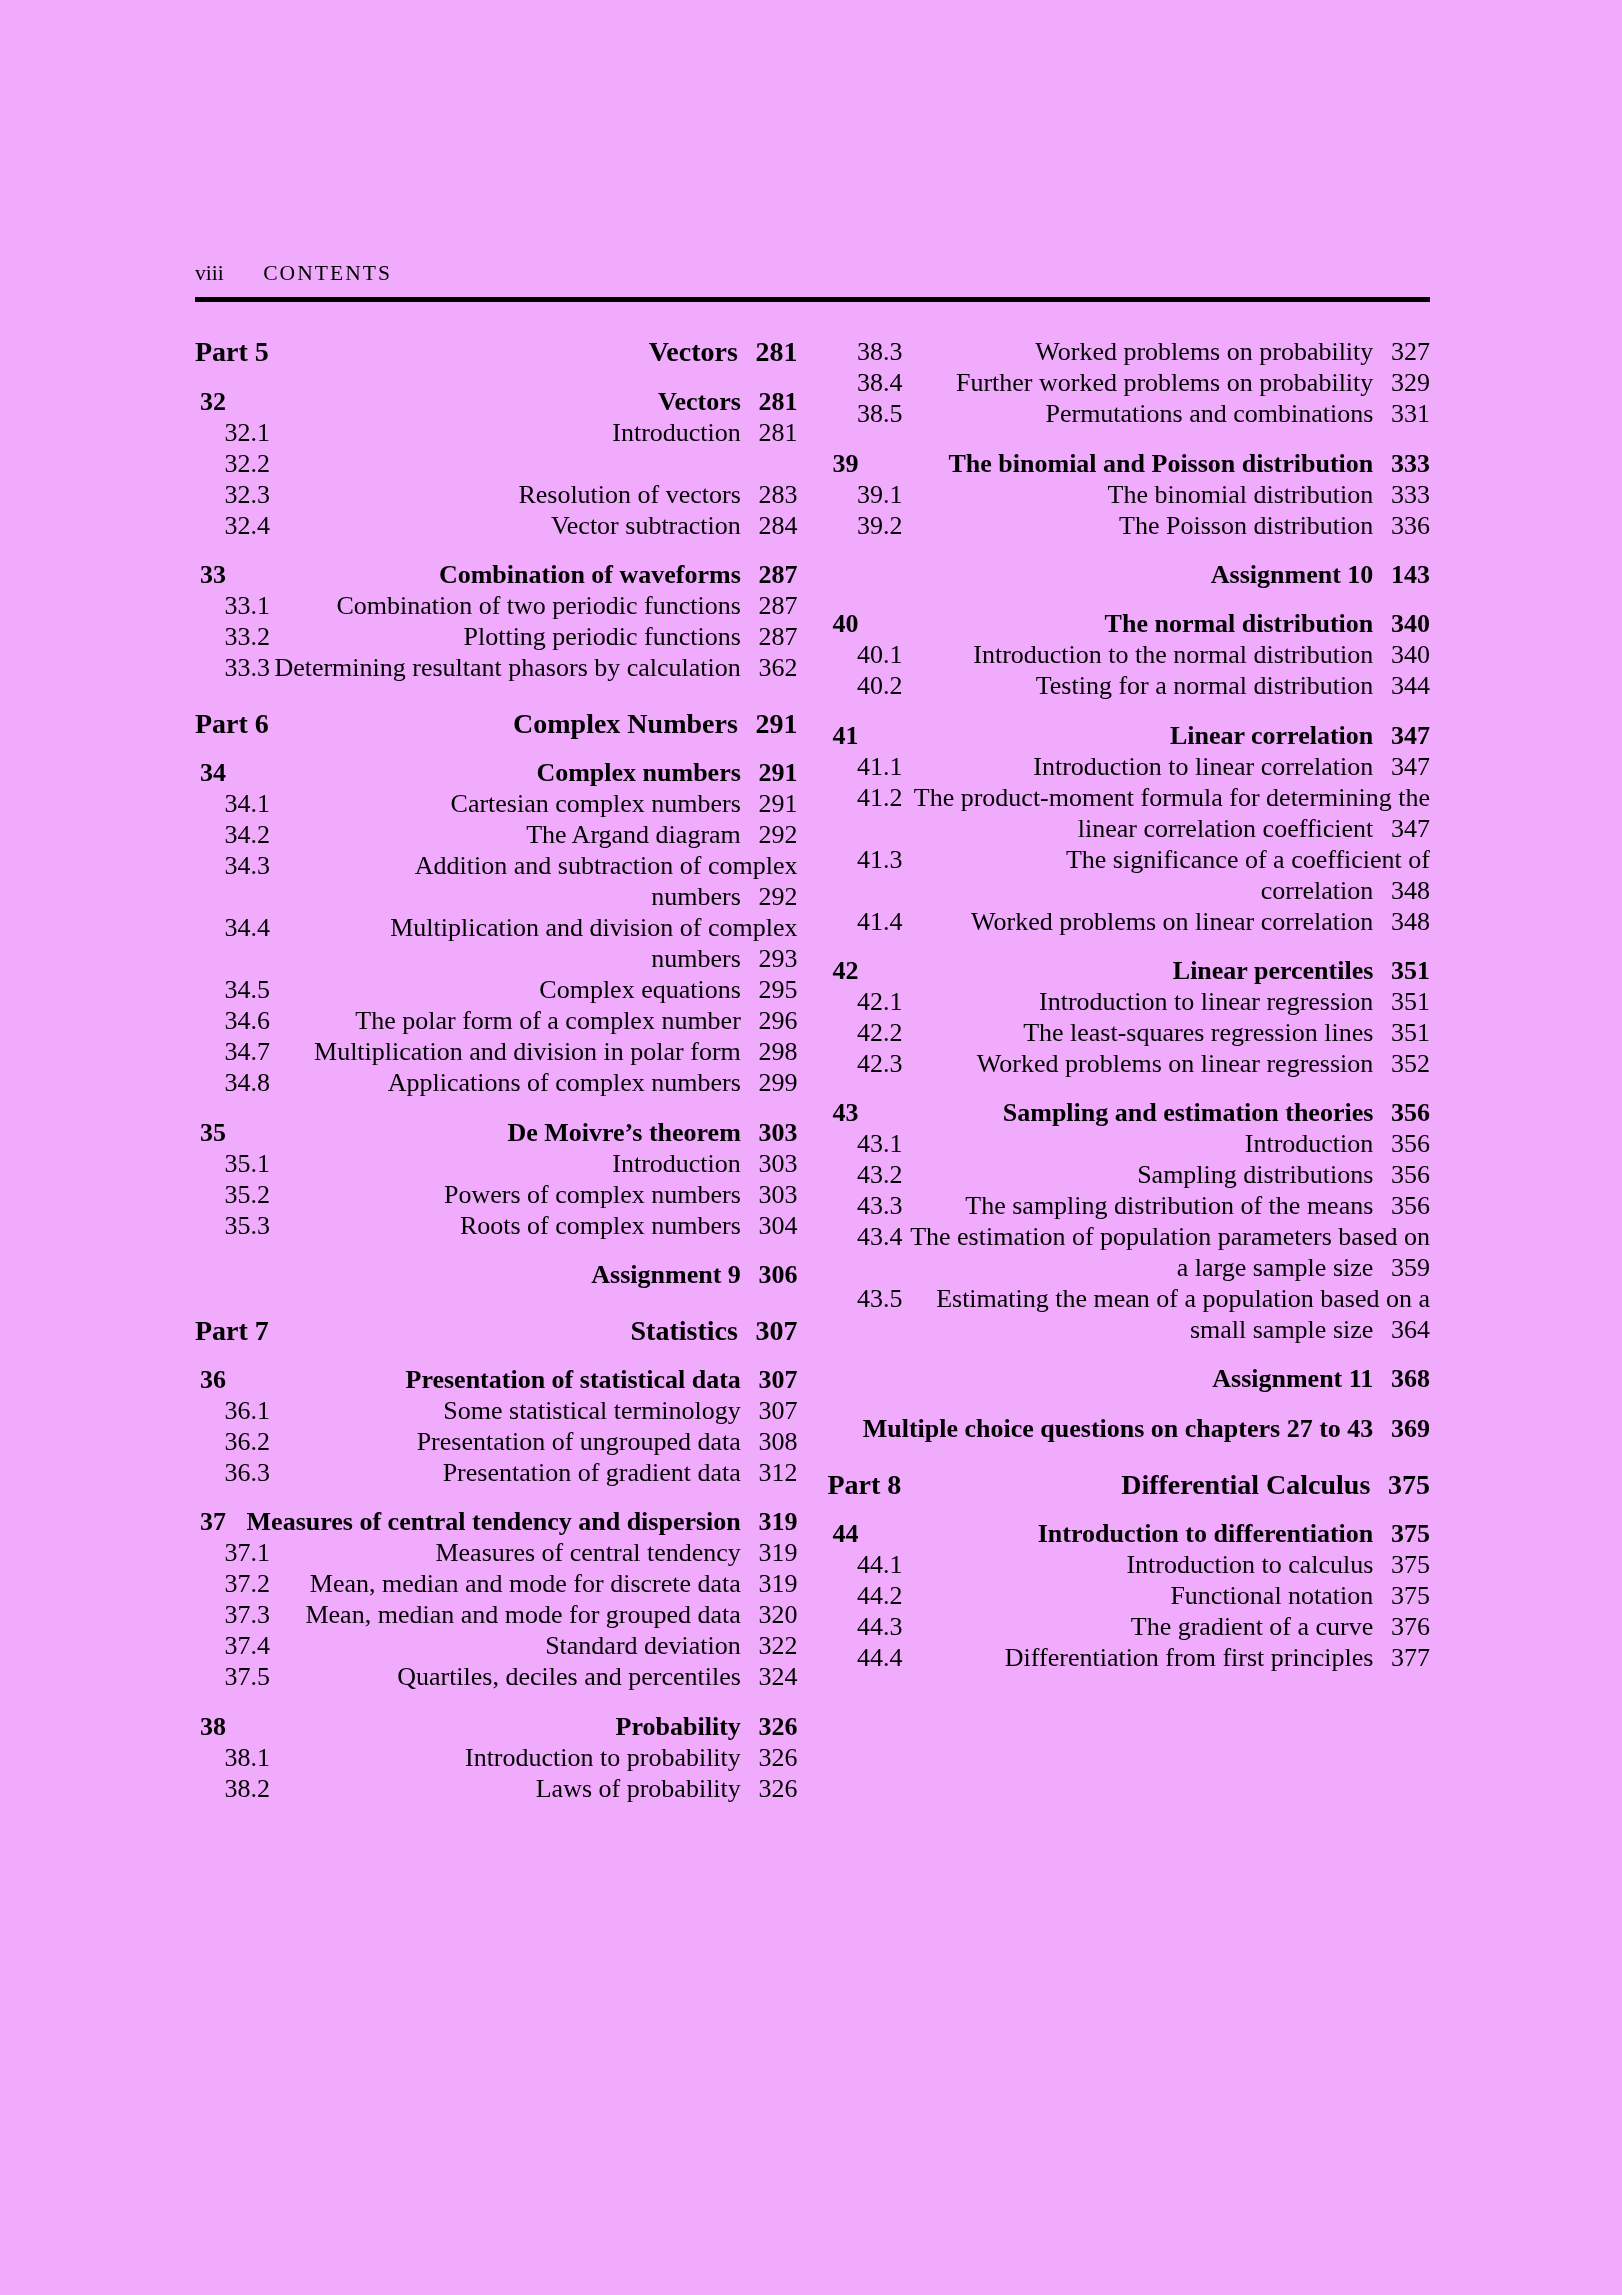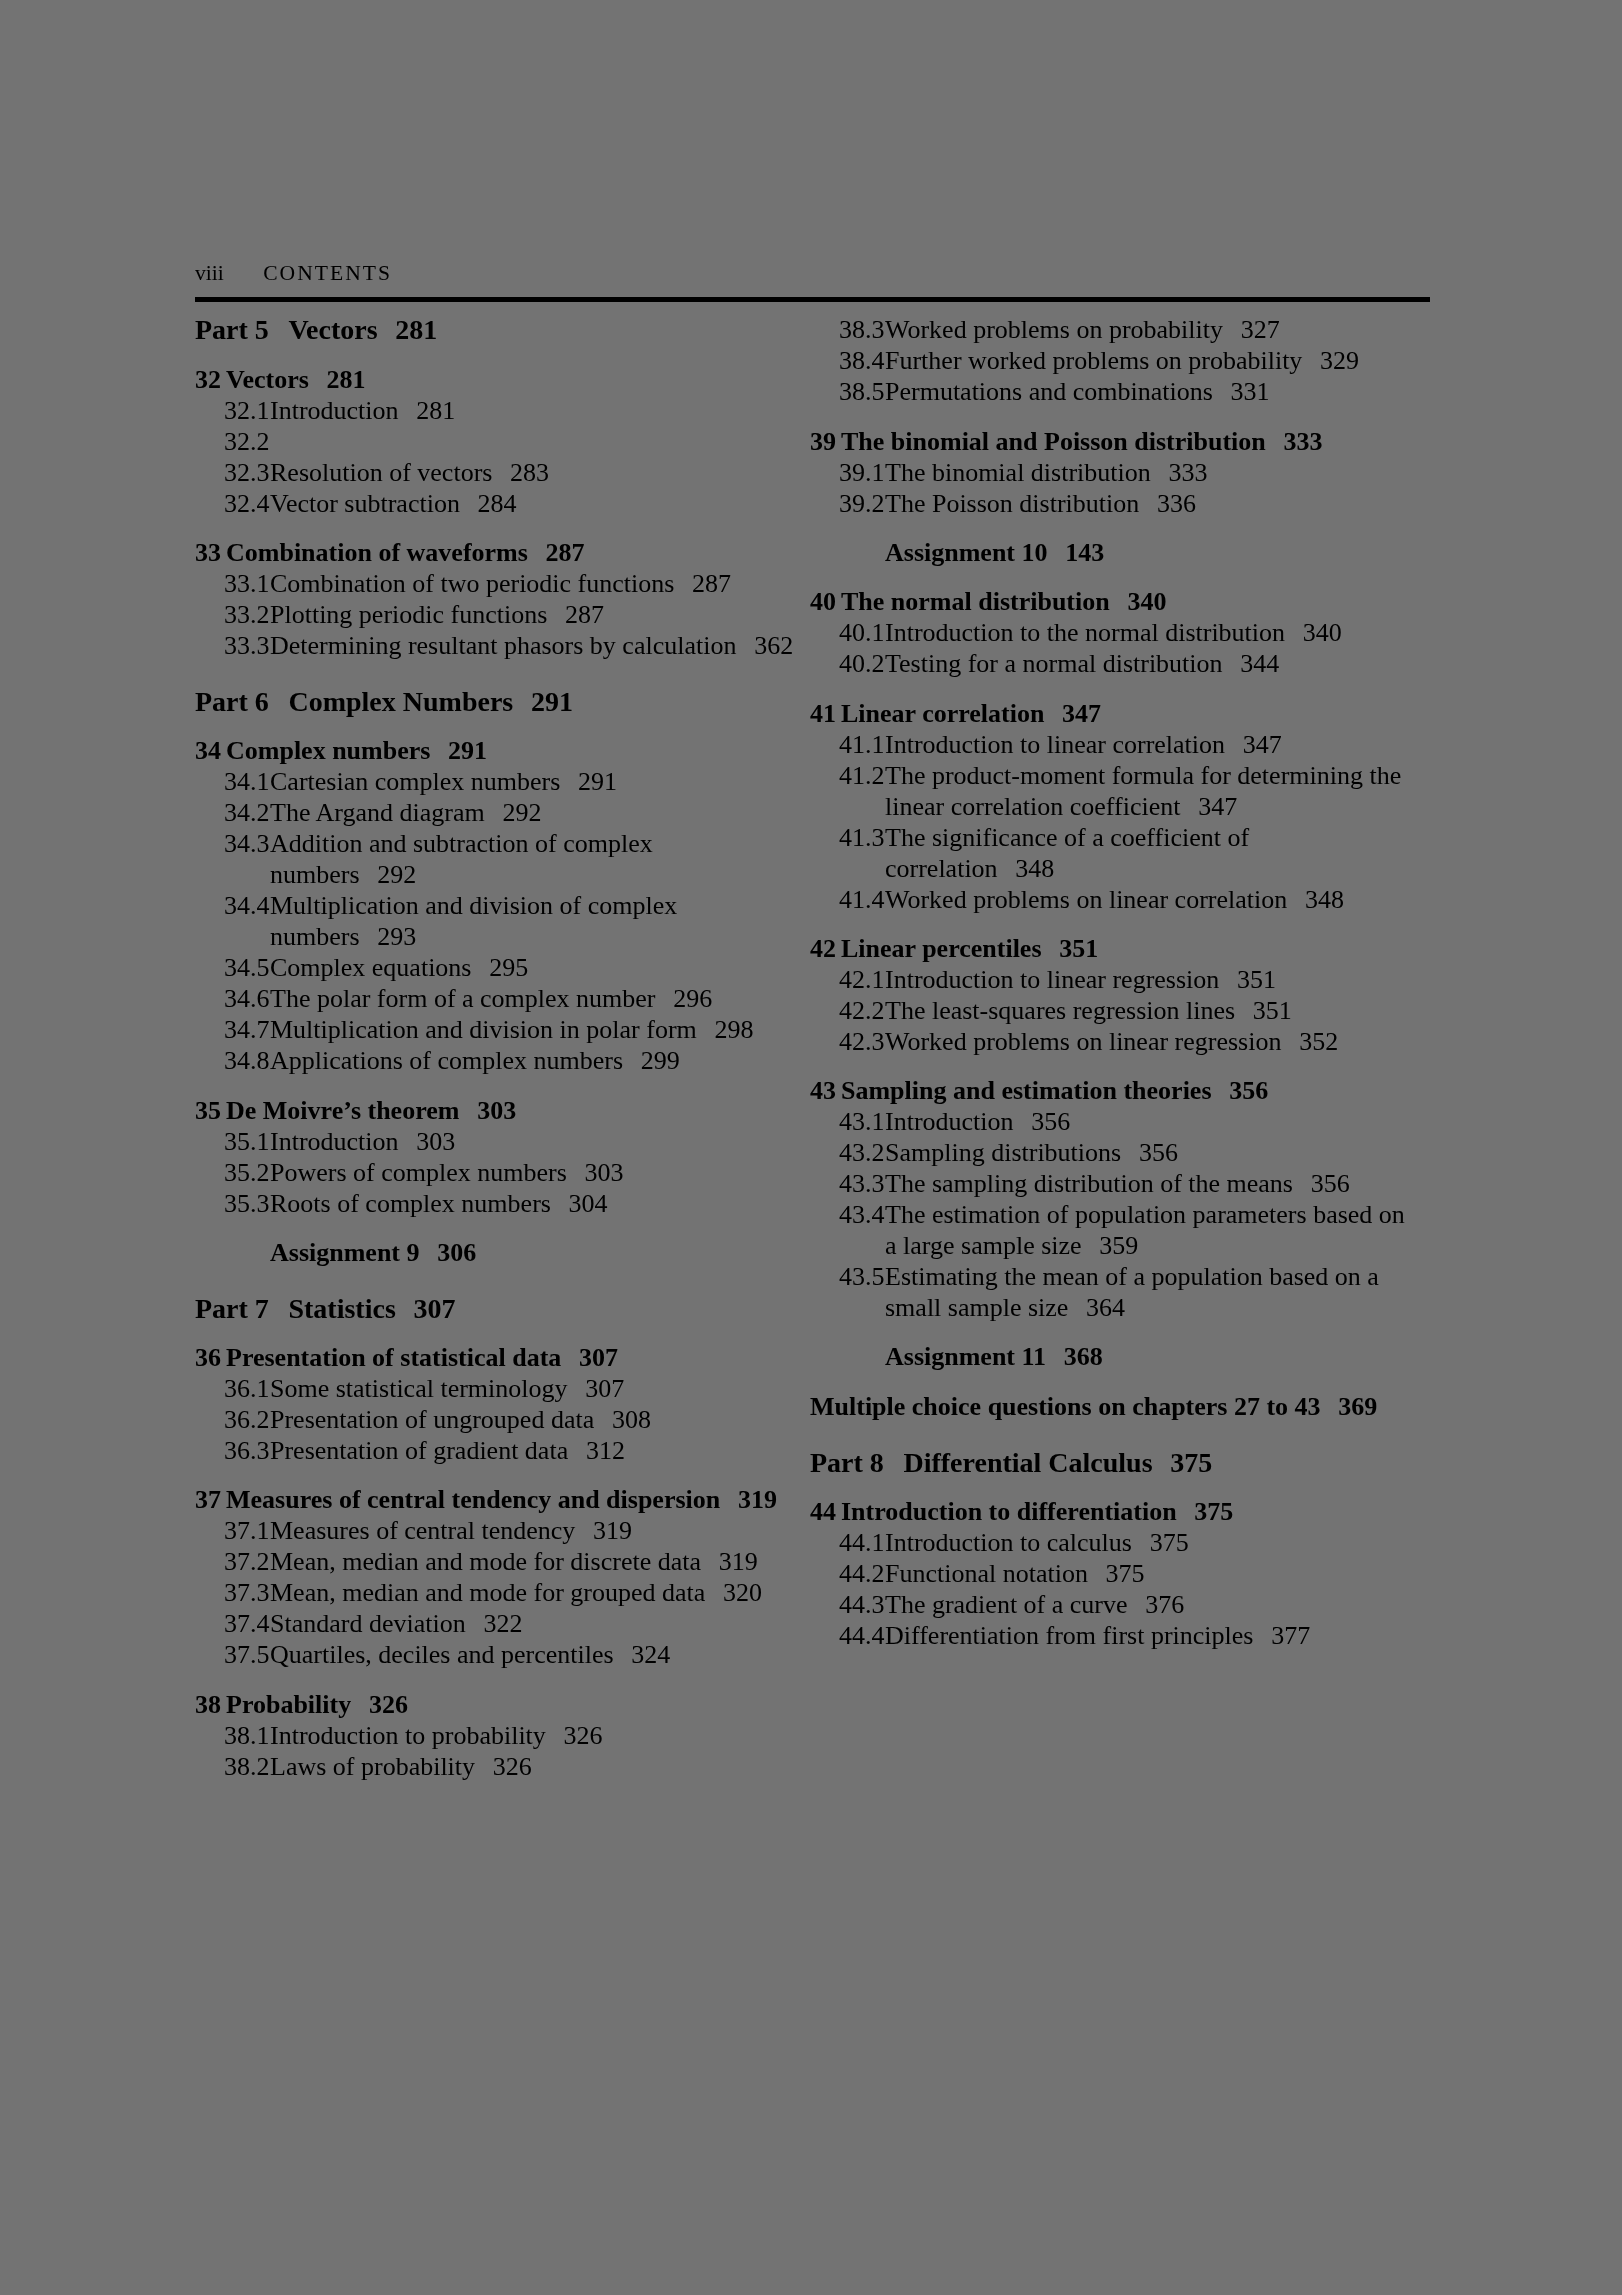--- a/index.html
+++ b/index.html
@@ -1,35 +1,35 @@
 <!DOCTYPE html>
 <html style="font-size:10.5px"><head>
 <meta charset="utf-8">
 <style>
   html, body { margin: 0; padding: 0; background: #e8e8e8; }
   .page {
     position: relative;
     width: 1622px;
     height: 2295px;
-    background: #737373;
+    background: #f0abfc;
     font-family: "Liberation Serif", serif;
     color: #000000;
     overflow: hidden;
   }
   .content {
     position: absolute;
     left: 195px;
     top: 260px;
     width: 1235px;
   }
   .header-row { font-size: 21.6px; line-height: 26px; white-space: nowrap; }
   .folio { display: inline-block; }
   .header-title { display: inline-block; margin-left: 34px; letter-spacing: 2px; }
   .rule { margin-top: 10.5px; height: 5.9px; background: #000000; }
-  .columns { display: flex; gap: 12px; margin-top: 12px; }
+  .columns { display: flex; gap: 30px; margin-top: 34px; text-align: right; }
   .col { width: 603px; }
 
   .row { font-size: 26px; line-height: 31px; }
   .row.part { font-size: 28px; font-weight: bold; margin-top: 25px; display: grid; grid-template-columns: auto 1fr; }
   .row.part .part-label { padding-right: 19.6px; }
   .row.chapter { font-weight: bold; margin-top: 18.3px; display: grid; grid-template-columns: 31px 1fr; }
   .row.section { display: grid; grid-template-columns: 46px 1fr; padding-left: 29px; }
   .row.assignment { font-weight: bold; margin-top: 18.3px; padding-left: 75px; }
   .row.special { font-weight: bold; margin-top: 18.3px; }
   .col > .row:first-child { margin-top: 0; }

